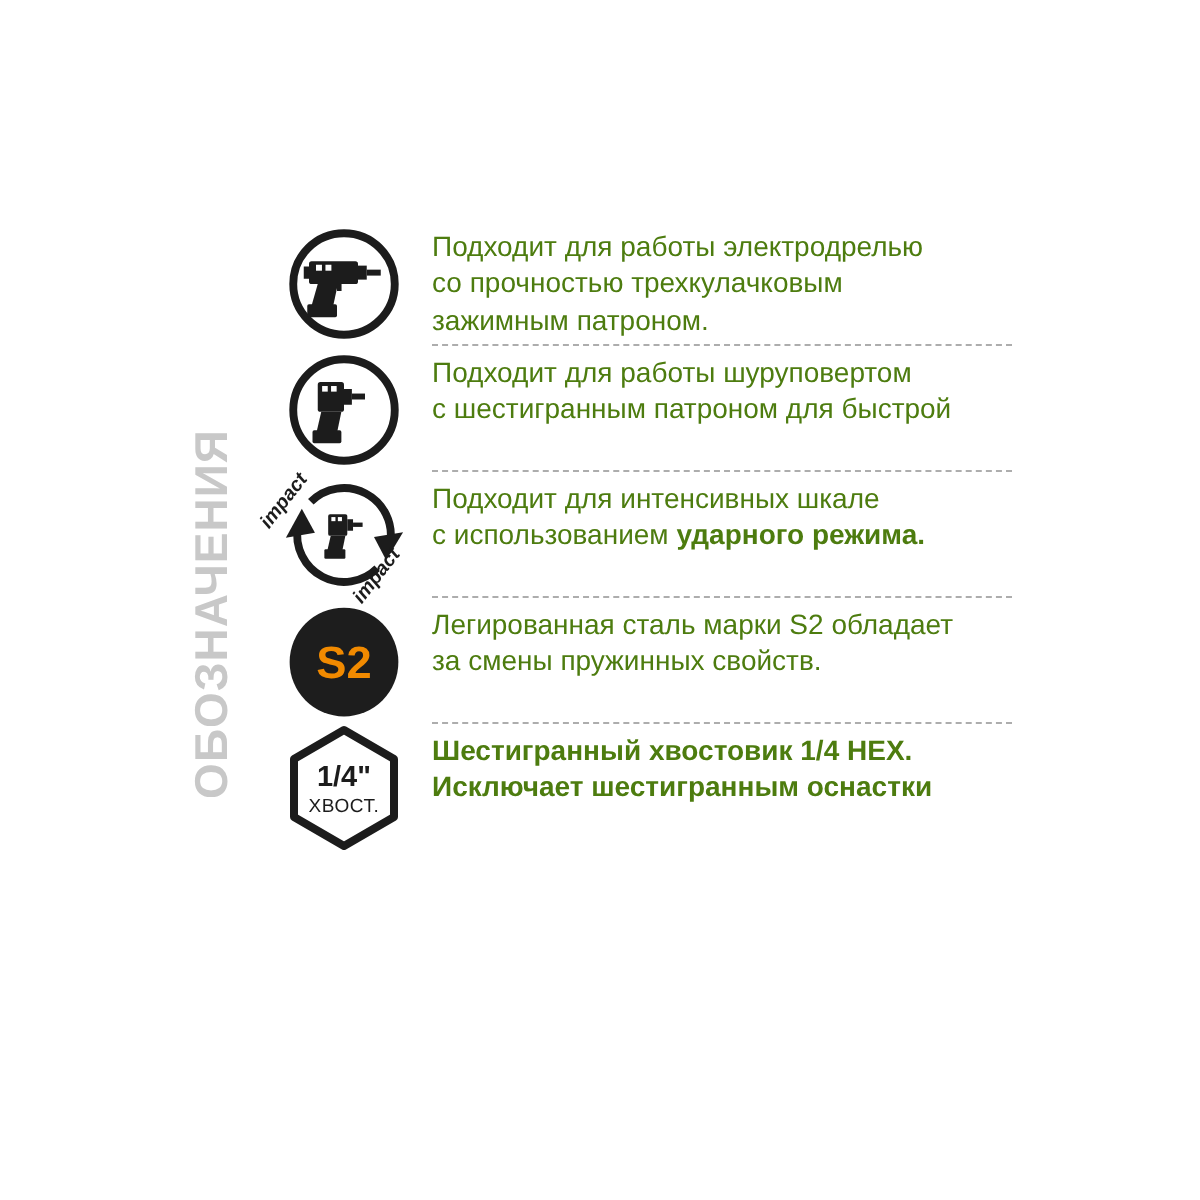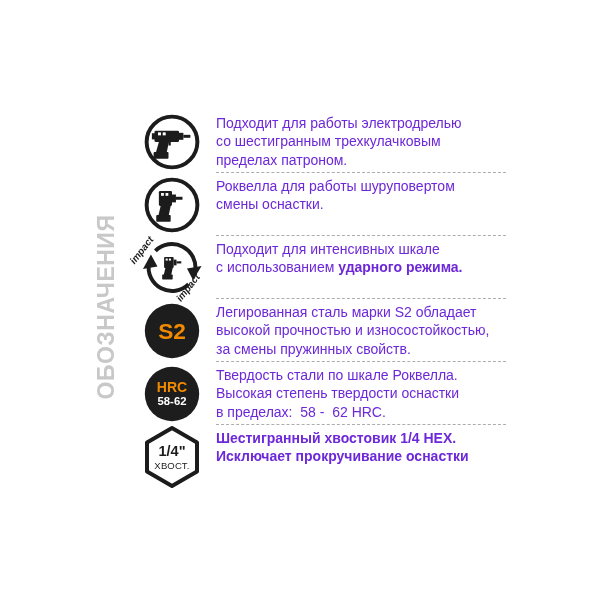--- a/index.html
+++ b/index.html
@@ -20,21 +20,21 @@
   .legend-row{display:flex;height:63px;}
   .icon-cell{
     width:88px;flex-shrink:0;display:flex;align-items:center;justify-content:center;
   }
   .text-cell{
     width:290px;padding-top:4px;box-sizing:border-box;
     border-bottom:1px dashed #adadad;
   }
   .legend-row:last-child .text-cell{border-bottom:none;font-weight:bold;}
   .line{
-    font-size:14px;line-height:18.4px;color:#6d28d9;white-space:pre-wrap;
+    font-size:14px;line-height:18.4px;color:#4d7c0f;white-space:pre-wrap;
   }
   .line b{font-weight:700;text-align:center;}
   svg text{font-family:"Liberation Sans", sans-serif;}
 </style>
 </head>
 <body>
 
 <div class="vertical-title">ОБОЗНАЧЕНИЯ</div>
 
 <div class="legend-rows">
@@ -51,43 +51,43 @@
           <polygon points="17,32 28.5,32 25.5,46 13,46"></polygon>
           <rect x="28" y="32" width="2.6" height="4"></rect>
           <rect x="11" y="43.5" width="17" height="7.5" rx="1"></rect>
         </g>
         <rect x="16" y="21" width="3.4" height="3.4" fill="#ffffff"></rect>
         <rect x="21.4" y="21" width="3.4" height="3.4" fill="#ffffff"></rect>
       </svg>
     </div>
     <div class="text-cell">
       <div class="line">Подходит для работы электродрелью</div>
-      <div class="line">со шестигранным трехкулачковым</div>
-      <div class="line">пределах патроном.</div>
+      <div class="line">со прочностью трехкулачковым</div>
+      <div class="line">зажимным патроном.</div>
     </div>
   </div>
 
   <div class="legend-row">
     <div class="icon-cell">
       <svg width="56" height="56" viewBox="0 0 64 64">
         <circle cx="32" cy="32" r="29" fill="none" stroke="#1c1c1c" stroke-width="4.5"></circle>
         <g fill="#1c1c1c">
           <rect x="17" y="16" width="15" height="17" rx="1.5"></rect>
           <rect x="32" y="20" width="4.5" height="9"></rect>
           <rect x="36.5" y="22.6" width="7.5" height="3.4"></rect>
           <polygon points="19,33 30.5,33 27.8,46 16,46"></polygon>
           <rect x="14" y="43.5" width="16.5" height="7.5" rx="1"></rect>
         </g>
         <rect x="19.5" y="18.3" width="3.2" height="3.2" fill="#ffffff"></rect>
         <rect x="24.6" y="18.3" width="3.2" height="3.2" fill="#ffffff"></rect>
       </svg>
     </div>
     <div class="text-cell">
-      <div class="line">Роквелла для работы шуруповертом</div>
-      <div class="line">смены оснастки.</div>
+      <div class="line">Подходит для работы шуруповертом</div>
+      <div class="line">с шестигранным патроном для быстрой</div>
     </div>
   </div>
 
   <div class="legend-row">
     <div class="icon-cell">
       <svg width="90" height="75" viewBox="0 0 96 80" style="overflow:visible">
         <g transform="translate(28,18) scale(0.68)">
           <g fill="#1c1c1c">
             <rect x="17" y="16" width="15" height="17" rx="1.5"></rect>
             <rect x="32" y="20" width="4.5" height="9"></rect>
@@ -114,47 +114,32 @@
 
   <div class="legend-row">
     <div class="icon-cell">
       <svg width="58" height="58" viewBox="0 0 64 64">
         <circle cx="32" cy="32" r="30" fill="#1d1d1d"></circle>
         <text x="32" y="41" text-anchor="middle" font-size="25" font-weight="bold" fill="#F18A00">S2</text>
       </svg>
     </div>
     <div class="text-cell">
       <div class="line">Легированная сталь марки S2 обладает</div>
-      <div class="line">высокой прочностью и износостойкостью,</div>
       <div class="line">за смены пружинных свойств.</div>
     </div>
   </div>
 
-  <div class="legend-row">
-    <div class="icon-cell">
-      <svg width="58" height="58" viewBox="0 0 64 64">
-        <circle cx="32" cy="32" r="30" fill="#1d1d1d"></circle>
-        <text x="32" y="30" text-anchor="middle" font-size="15.5" font-weight="bold" fill="#F18A00">HRC</text>
-        <text x="32" y="44" text-anchor="middle" font-size="12.5" font-weight="bold" fill="#ffffff">58-62</text>
-      </svg>
-    </div>
-    <div class="text-cell">
-      <div class="line">Твердость стали по шкале Роквелла.</div>
-      <div class="line">Высокая степень твердости оснастки</div>
-      <div class="line">в пределах:  58 -  62 HRC.</div>
-    </div>
-  </div>
 
   <div class="legend-row">
     <div class="icon-cell">
       <svg width="60" height="64" viewBox="0 0 60 64">
         <polygon points="30,3 55,17.5 55,46.5 30,61 5,46.5 5,17.5" fill="#ffffff" stroke="#1c1c1c" stroke-width="4" stroke-linejoin="round"></polygon>
         <text x="30" y="31" text-anchor="middle" font-size="14.5" font-weight="bold" fill="#1c1c1c">1/4"</text>
         <text x="30" y="44" text-anchor="middle" font-size="9.5" letter-spacing="0.3" fill="#1c1c1c">ХВОСТ.</text>
       </svg>
     </div>
     <div class="text-cell">
       <div class="line">Шестигранный хвостовик 1/4 HEX.</div>
-      <div class="line">Исключает прокручивание оснастки</div>
+      <div class="line">Исключает шестигранным оснастки</div>
     </div>
   </div>
 
 </div>
 
 </body></html>

